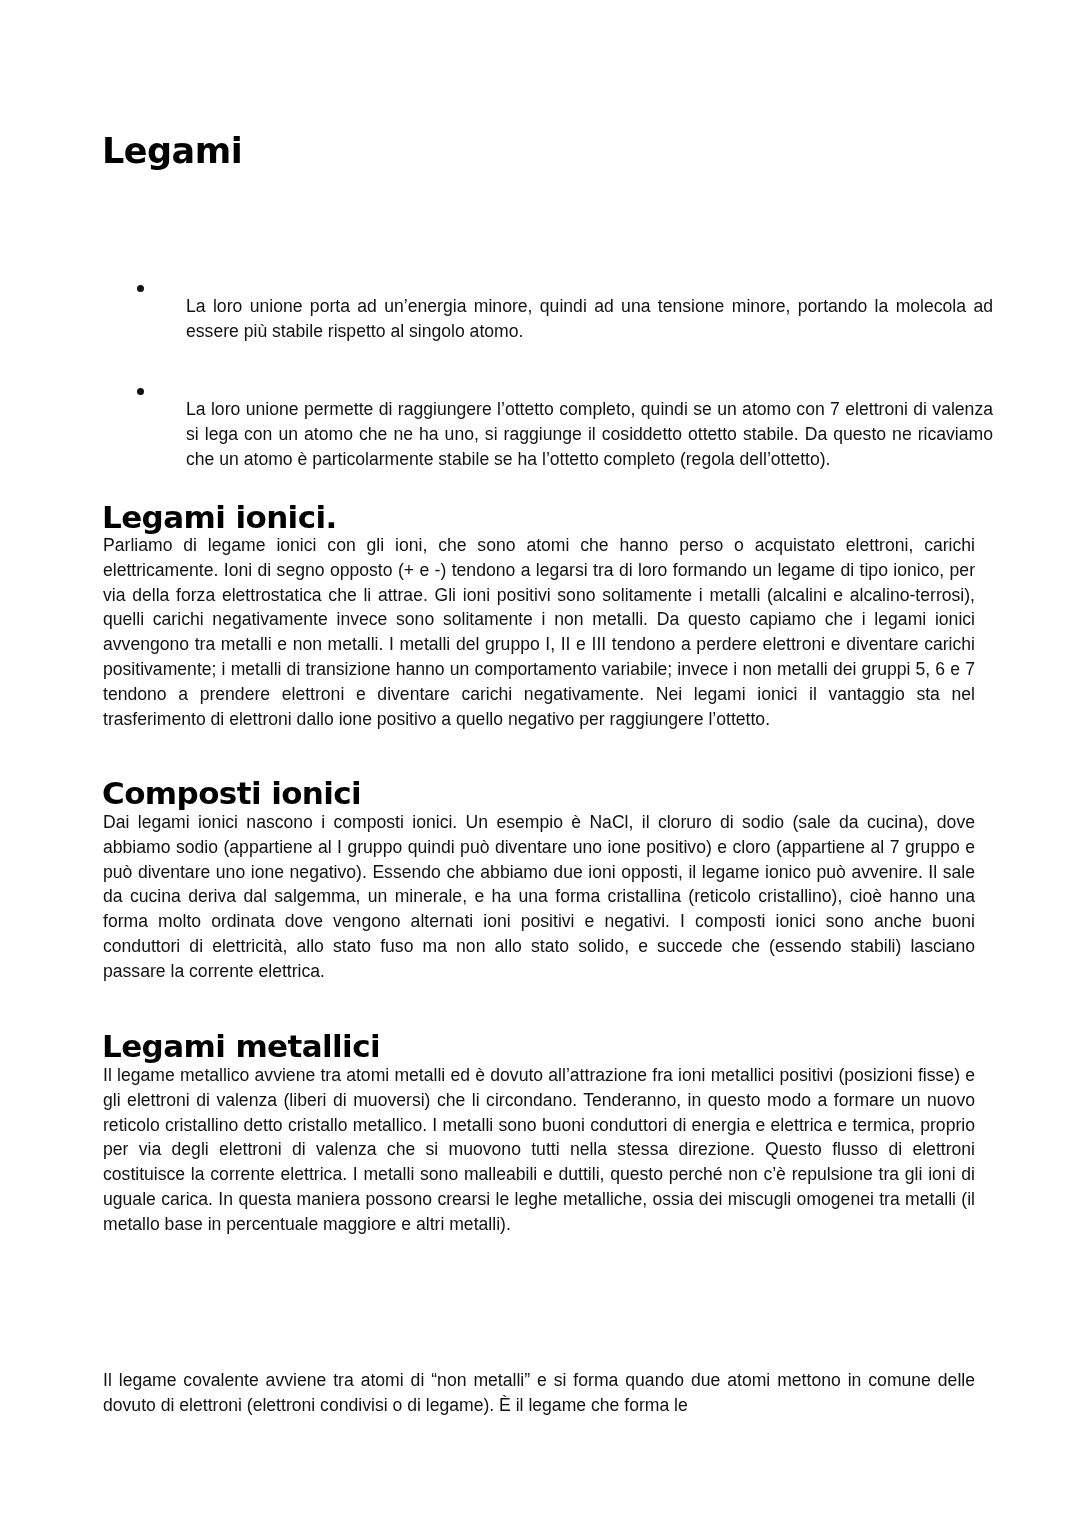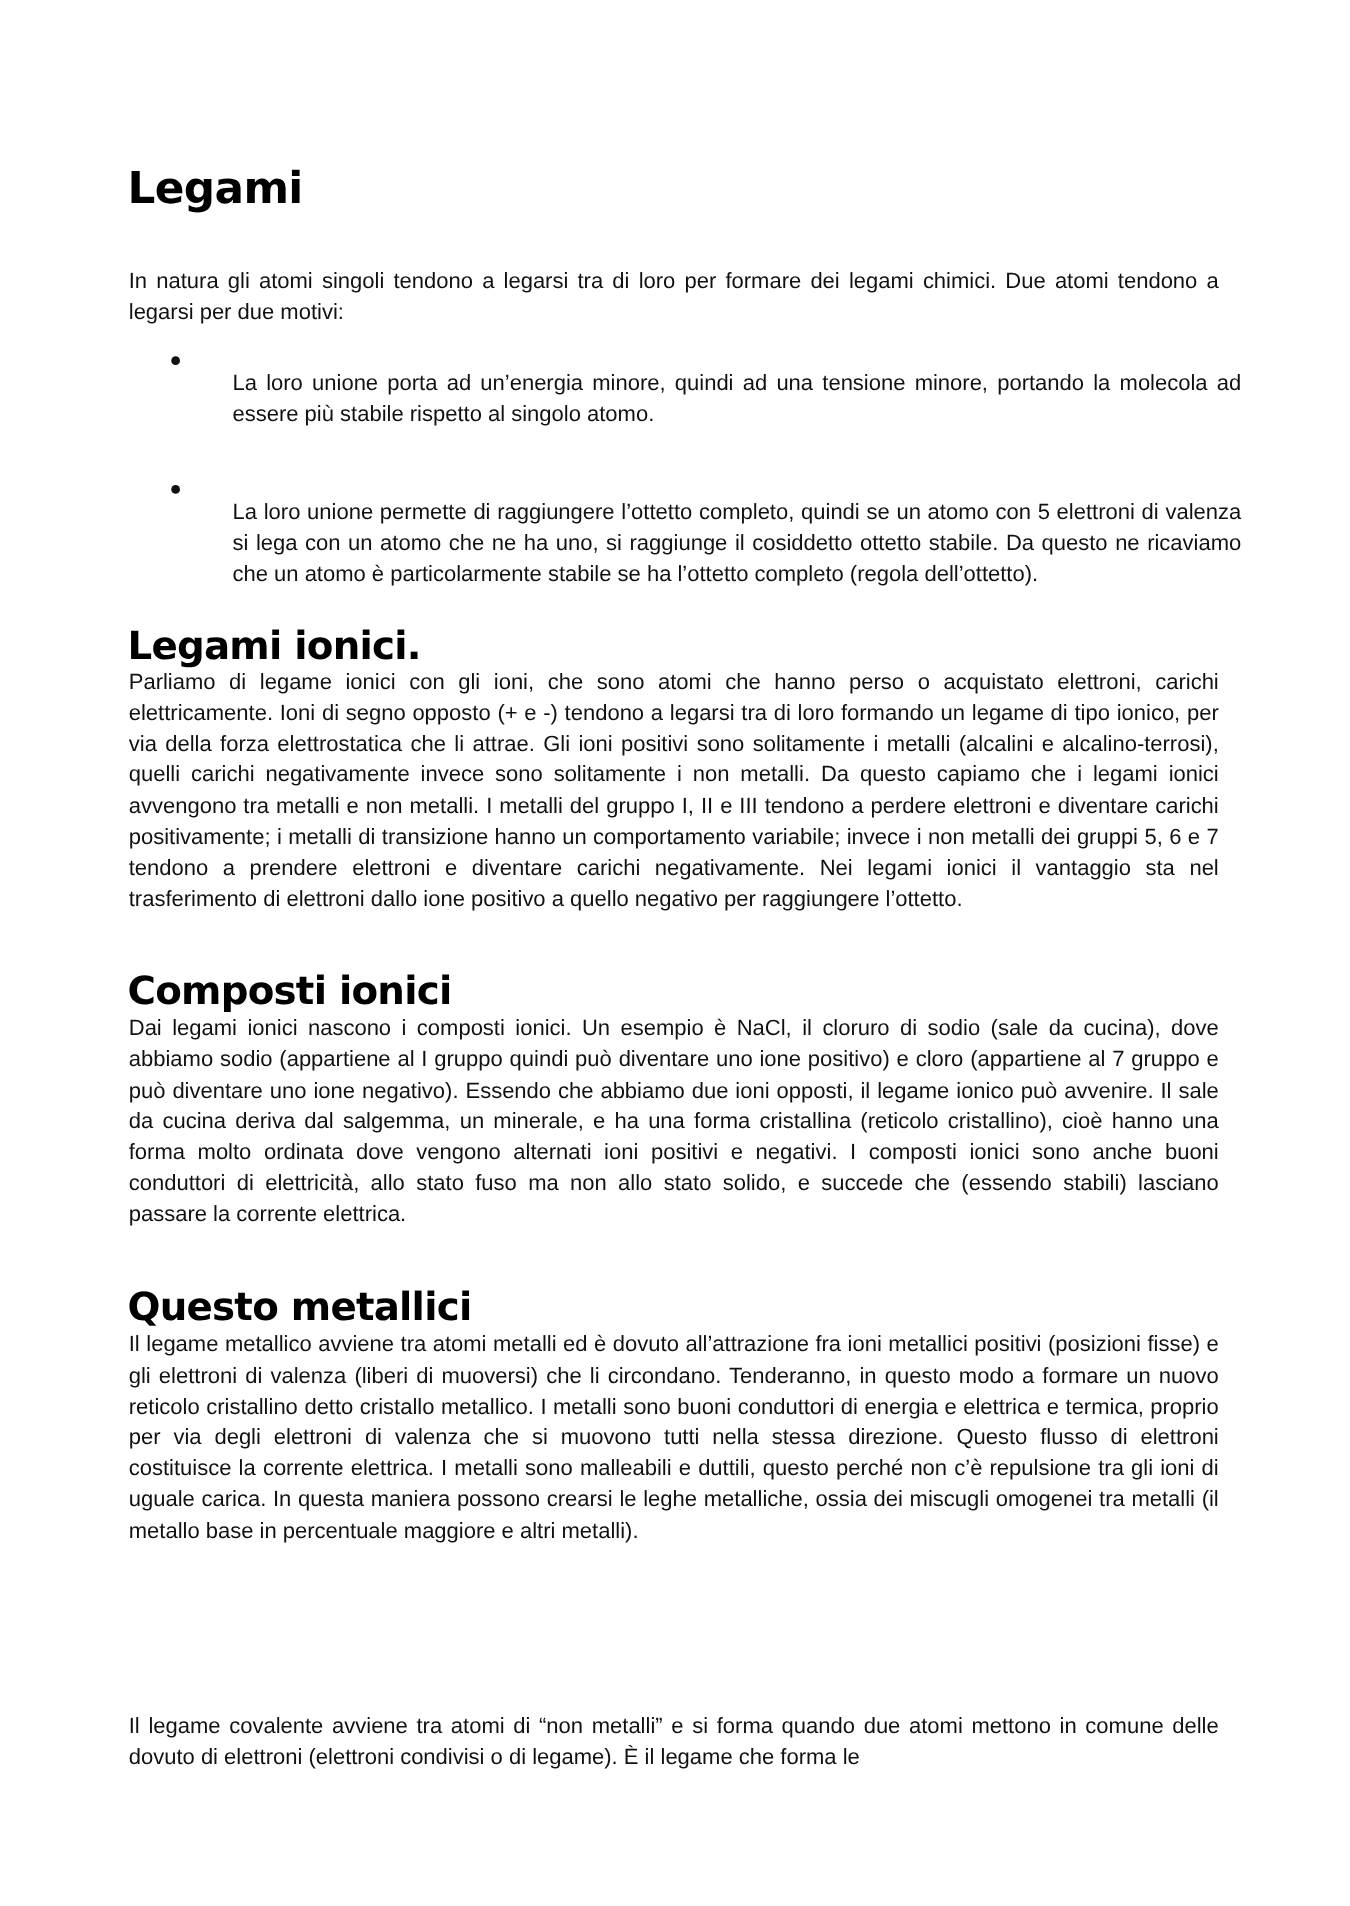--- a/index.html
+++ b/index.html
@@ -12,36 +12,35 @@
   .bullet-dot { position:absolute; left:0; top:9px; width:7px; height:7px; border-radius:50%; background:#111; }
   .bullet-text { position:absolute; left:31px; width:807px; font-family:"Liberation Sans", sans-serif; font-size:17.6px; line-height:24.8px; color:#111; margin:18px; text-align:justify; }
 </style>
 </head>
 <body>
 
 <div class="page">
 
   <h1 class="h1">Legami</h1>
 
-  <p class="p" style="top:212px;">In natura gli atomi singoli tendono a legarsi tra di loro per formare dei legami chimici. Due atomi tendono a legarsi per due motivi:</p>
 
   <div class="bullet-row" style="top:276px;">
     <span class="bullet-dot"></span>
     <p class="bullet-text" style="top:0;">La loro unione porta ad un’energia minore, quindi ad una tensione minore, portando la molecola ad essere più stabile rispetto al singolo atomo.</p>
   </div>
 
   <div class="bullet-row" style="top:379px;">
     <span class="bullet-dot"></span>
-    <p class="bullet-text" style="top:0;">La loro unione permette di raggiungere l’ottetto completo, quindi se un atomo con 5 elettroni di valenza si lega con un atomo che ne ha uno, si raggiunge il cosiddetto ottetto stabile. Da questo ne ricaviamo che un atomo è particolarmente stabile se ha l’ottetto completo (regola dell’ottetto).</p>
+    <p class="bullet-text" style="top:0;">La loro unione permette di raggiungere l’ottetto completo, quindi se un atomo con 7 elettroni di valenza si lega con un atomo che ne ha uno, si raggiunge il cosiddetto ottetto stabile. Da questo ne ricaviamo che un atomo è particolarmente stabile se ha l’ottetto completo (regola dell’ottetto).</p>
   </div>
 
   <h2 class="h2" style="top:502px;">Legami ionici.</h2>
   <p class="p" style="top:533px;">Parliamo di legame ionici con gli ioni, che sono atomi che hanno perso o acquistato elettroni, carichi elettricamente. Ioni di segno opposto (+ e -) tendono a legarsi tra di loro formando un legame di tipo ionico, per via della forza elettrostatica che li attrae. Gli ioni positivi sono solitamente i metalli (alcalini e alcalino-terrosi), quelli carichi negativamente invece sono solitamente i non metalli. Da questo capiamo che i legami ionici avvengono tra metalli e non metalli. I metalli del gruppo I, II e III tendono a perdere elettroni e diventare carichi positivamente; i metalli di transizione hanno un comportamento variabile; invece i non metalli dei gruppi 5, 6 e 7 tendono a prendere elettroni e diventare carichi negativamente. Nei legami ionici il vantaggio sta nel trasferimento di elettroni dallo ione positivo a quello negativo per raggiungere l’ottetto.</p>
 
   <h2 class="h2" style="top:778px;">Composti ionici</h2>
   <p class="p" style="top:810px;">Dai legami ionici nascono i composti ionici. Un esempio è NaCl, il cloruro di sodio (sale da cucina), dove abbiamo sodio (appartiene al I gruppo quindi può diventare uno ione positivo) e cloro (appartiene al 7 gruppo e può diventare uno ione negativo). Essendo che abbiamo due ioni opposti, il legame ionico può avvenire. Il sale da cucina deriva dal salgemma, un minerale, e ha una forma cristallina (reticolo cristallino), cioè hanno una forma molto ordinata dove vengono alternati ioni positivi e negativi. I composti ionici sono anche buoni conduttori di elettricità, allo stato fuso ma non allo stato solido, e succede che (essendo stabili) lasciano passare la corrente elettrica.</p>
 
-  <h2 class="h2" style="top:1031px;">Questo metallici</h2>
+  <h2 class="h2" style="top:1031px;">Legami metallici</h2>
   <p class="p" style="top:1063px;">Il legame metallico avviene tra atomi metalli ed è dovuto all’attrazione fra ioni metallici positivi (posizioni fisse) e gli elettroni di valenza (liberi di muoversi) che li circondano. Tenderanno, in questo modo a formare un nuovo reticolo cristallino detto cristallo metallico. I metalli sono buoni conduttori di energia e elettrica e termica, proprio per via degli elettroni di valenza che si muovono tutti nella stessa direzione. Questo flusso di elettroni costituisce la corrente elettrica. I metalli sono malleabili e duttili, questo perché non c’è repulsione tra gli ioni di uguale carica. In questa maniera possono crearsi le leghe metalliche, ossia dei miscugli omogenei tra metalli (il metallo base in percentuale maggiore e altri metalli).</p>
 
   <p class="p" style="top:1368px;">Il legame covalente avviene tra atomi di “non metalli” e si forma quando due atomi mettono in comune delle dovuto di elettroni (elettroni condivisi o di legame). È il legame che forma le</p>
 
 </div>
 
 </body></html>

